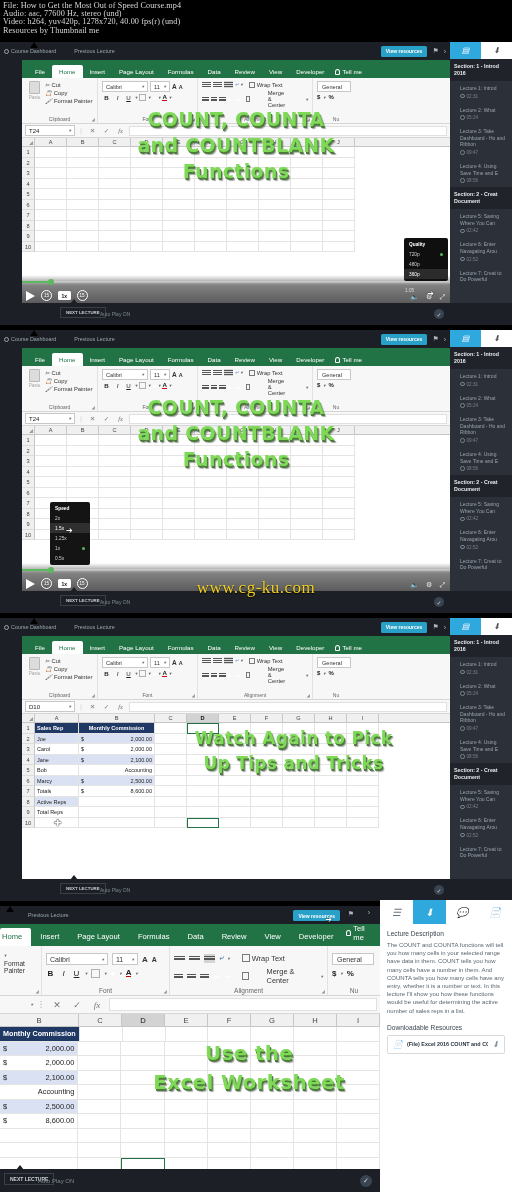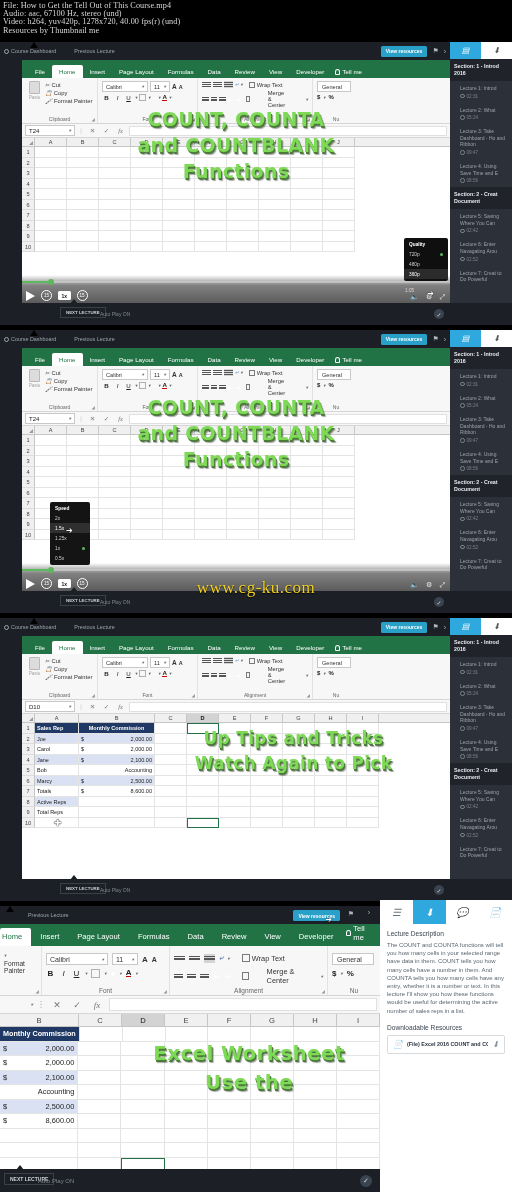--- a/index.html
+++ b/index.html
@@ -188,22 +188,22 @@
   .d-p { font-size:6px; color:#5a6670; line-height:8.2px; }
   .d-h2 { font-size:6.6px; color:#3b4550; margin:9px 0 4px; }
   .d-file { border:1px solid #d6dadd; border-radius:2px; display:flex; align-items:center; gap:4px; padding:4px 5px; }
   .d-file-n { flex:1; font-size:5.4px; color:#2b3440; font-weight:bold; white-space:nowrap; overflow:hidden; }
   .d-file-ic { font-size:8px; color:#8a949e; }
 </style>
 </head>
 <body>
 
 <div class="meta">
-  <div>File: How to Get the Tell Out of This Course.mp4</div>
-  <div>Audio: aac, 67100 Hz, stereo (und)</div>
+  <div>File: How to Get the Most Out of Speed Course.mp4</div>
+  <div>Audio: aac, 77600 Hz, stereo (und)</div>
   <div>Video: h264, yuv420p, 1278x720, 40.00 fps(r) (und)</div>
   <div>Resources by Thumbnail me</div>
 </div>
 
 <div class="frame f1">
   <div class="ubar" style="width:450px">
     <div class="left">
       <span class="dashlink">
         <i class="dot-ic"></i>
         <span>Course Dashboard</span>
@@ -1366,22 +1366,22 @@
           <span class="gc"></span>
           <span class="gc"></span>
           <span class="gc"></span>
           <span class="gc"></span>
           <span class="gc"></span>
       </div>
       <span class="cursor-w" style="left:32px;top:104px;color:#fff;font-size:9px">✚</span>
     </div>
 
     <div class="ovl" style="top:90px">
+      <span style="font-size:17px;line-height:25px;padding-left:115px">Watch Again to Pick</span>
       <span style="font-size:17px;line-height:25px;padding-left:115px">Up Tips and Tricks</span>
-      <span style="font-size:17px;line-height:25px;padding-left:115px">Watch Again to Pick</span>
     </div>
   </div>
 
   <div class="sbar">
     <div class="sb-tabs">
       <span class="sb-tab active">
           <i class="sb-ic">▤</i>
         </span>
       <span class="sb-tab white">
           <i class="sb-ic">⬇</i>
@@ -1711,22 +1711,22 @@
           <span class="z-gc" style="border:1.5px solid #217346"></span>
           <span class="z-gc"></span>
           <span class="z-gc"></span>
           <span class="z-gc"></span>
           <span class="z-gc"></span>
           <span class="z-gc"></span>
       </div>
     </div>
 
     <div class="ovl" style="top:115px;left:118px;width:262px">
+      <span style="font-size:20px;line-height:29px">Use the</span>
       <span style="font-size:20px;line-height:29px">Excel Worksheet</span>
-      <span style="font-size:20px;line-height:29px">Use the</span>
     </div>
   </div>
 
   <div class="fbottom" style="width:380px;height:23px;bottom:0">
     <div class="nl-caret" style="left:16px"></div>
     <span class="nextlec" style="left:4px;font-size:5px">NEXT LECTURE</span>
     <span class="autoplay" style="left:38px;top:9px;font-size:6px">Auto Play ON</span>
     <span class="checkc" style="right:8px;top:6px;width:12px;height:12px;font-size:7px">✓</span>
   </div>
 </div>

